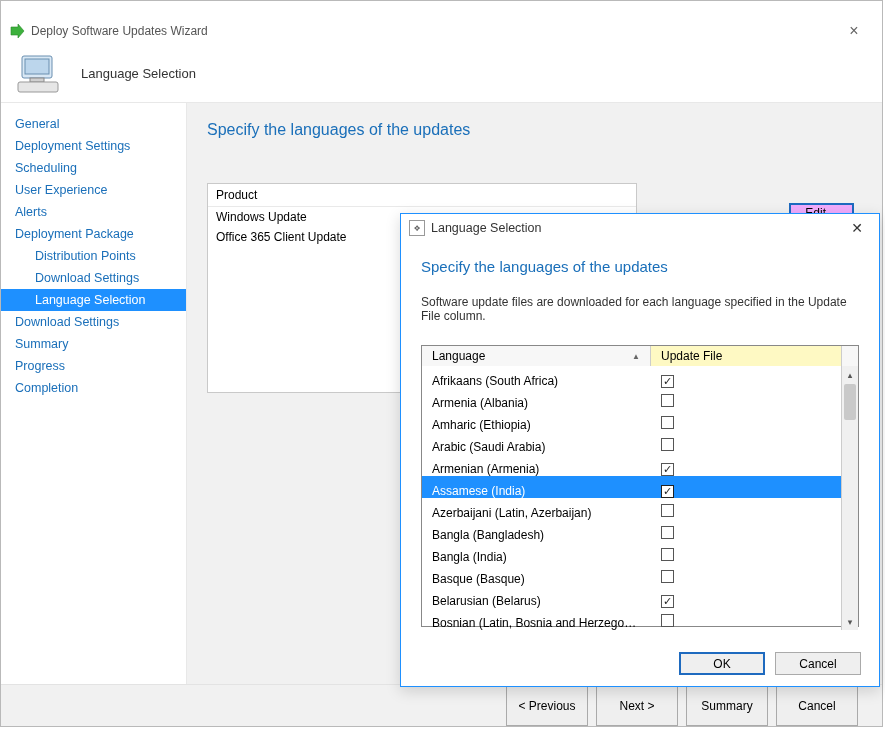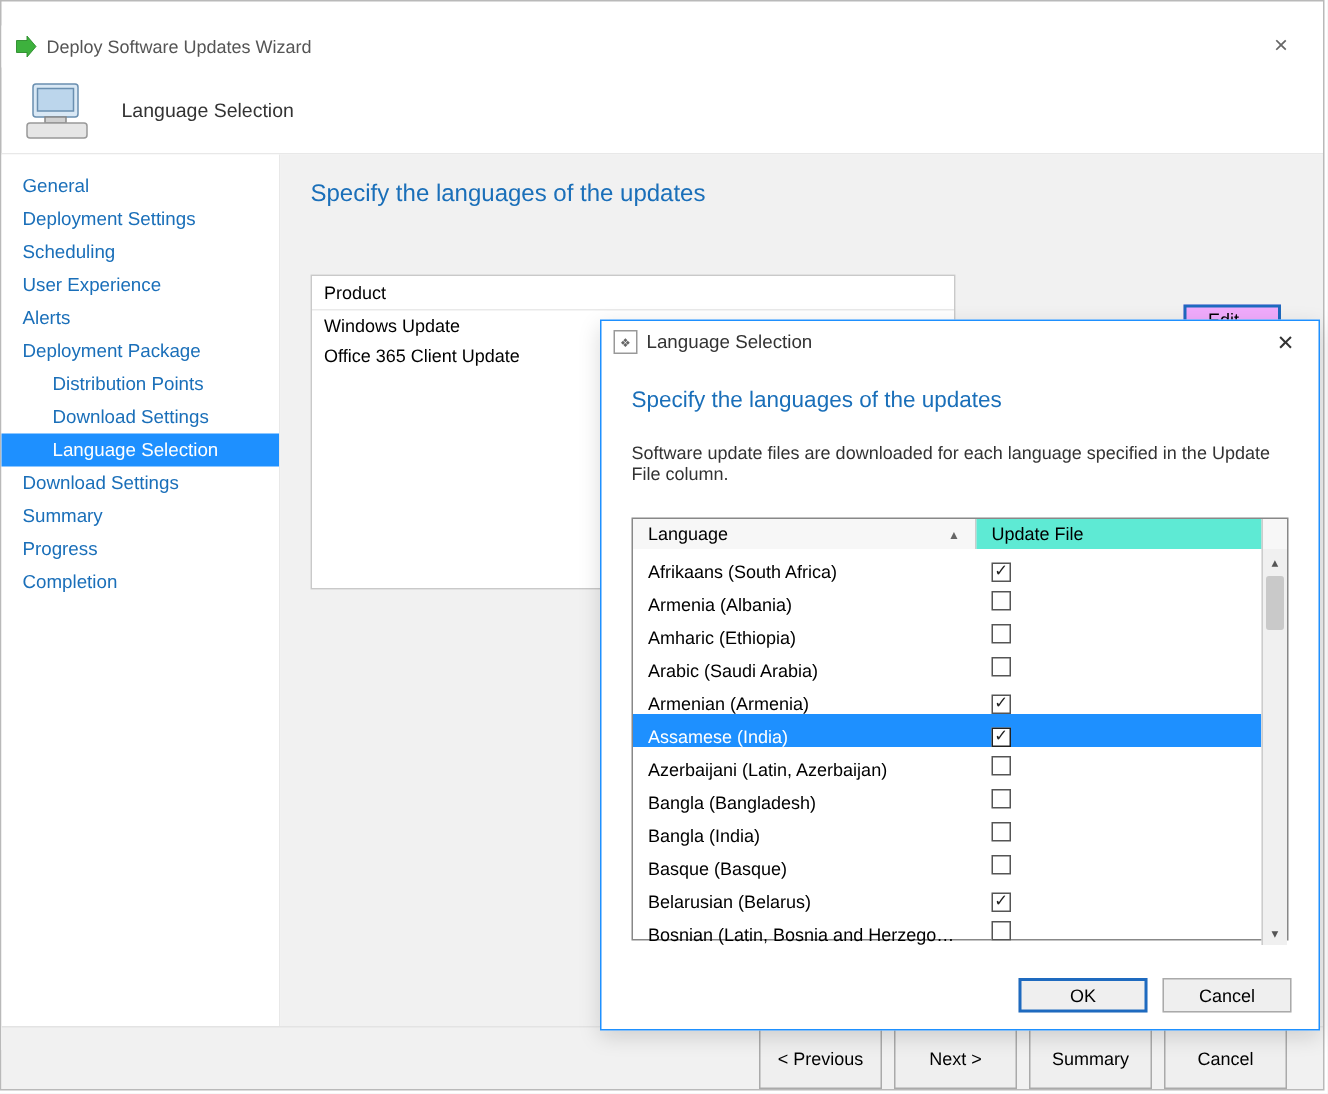--- a/index.html
+++ b/index.html
@@ -37,21 +37,21 @@
   .dlg-titlebar .dlg-icon { width:16px; height:16px; margin-right:6px; border:1px solid #999; display:flex; align-items:center; justify-content:center; font-size:8px; color:#666;}
   .dlg-title { font-size:12.5px; flex:1; color:#333; }
   .dlg-close { font-size:14px; color:#333; cursor:pointer; width:28px; text-align:center;}
   .dlg-body { flex:1; padding:10px 20px 0 20px; display:flex; flex-direction:column;}
   .dlg-heading { color:#1a6fb9; font-size:15px; margin:6px 0 20px 0;}
   .dlg-expl { font-size:12px; color:#333; margin-bottom:22px;}
   .lang-table { border:1px solid #888; height:282px; display:flex; flex-direction:column; }
   .lang-thead { display:flex; background:#f7f7f7; font-size:12px; }
   .lang-thead .col1 { flex:1; padding:3px 10px; border-right:1px solid #ccc; display:flex; align-items:center; justify-content:space-between;}
   .lang-thead .col1 .sort-tri { font-size:8px; color:#666;}
-  .lang-thead .col2 { width:190px; padding:3px 10px; background:#5eead4; }
+  .lang-thead .col2 { width:190px; padding:3px 10px; background:#fef9c3; }
   .lang-thead .scrollcol { width:17px; border-left:1px solid #ccc;}
   .lang-rows-wrap { position:relative; flex:1; display:flex;}
   .lang-rows { flex:1; overflow:hidden; }
   .lang-row { display:flex; font-size:12px; height:22px; align-items:flex-end; }
   .lang-row .c1 { flex:1; padding:0 10px; white-space:nowrap; overflow:hidden; text-overflow:ellipsis;}
   .lang-row .c2 { width:190px; padding:0 10px; }
   .lang-row.selected { background:#1e90ff; color:#fff; }
   .lang-row .cb { width:13px; height:13px; border:1px solid #555; display:inline-flex; align-items:center; justify-content:center; background:#fff; font-size:11px; color:#222; line-height:11px;}
   .lang-row.selected .cb { border-color:#222; }
   .lang-scroll { width:17px; background:#f0f0f0; border-left:1px solid #ccc; position:relative;}

